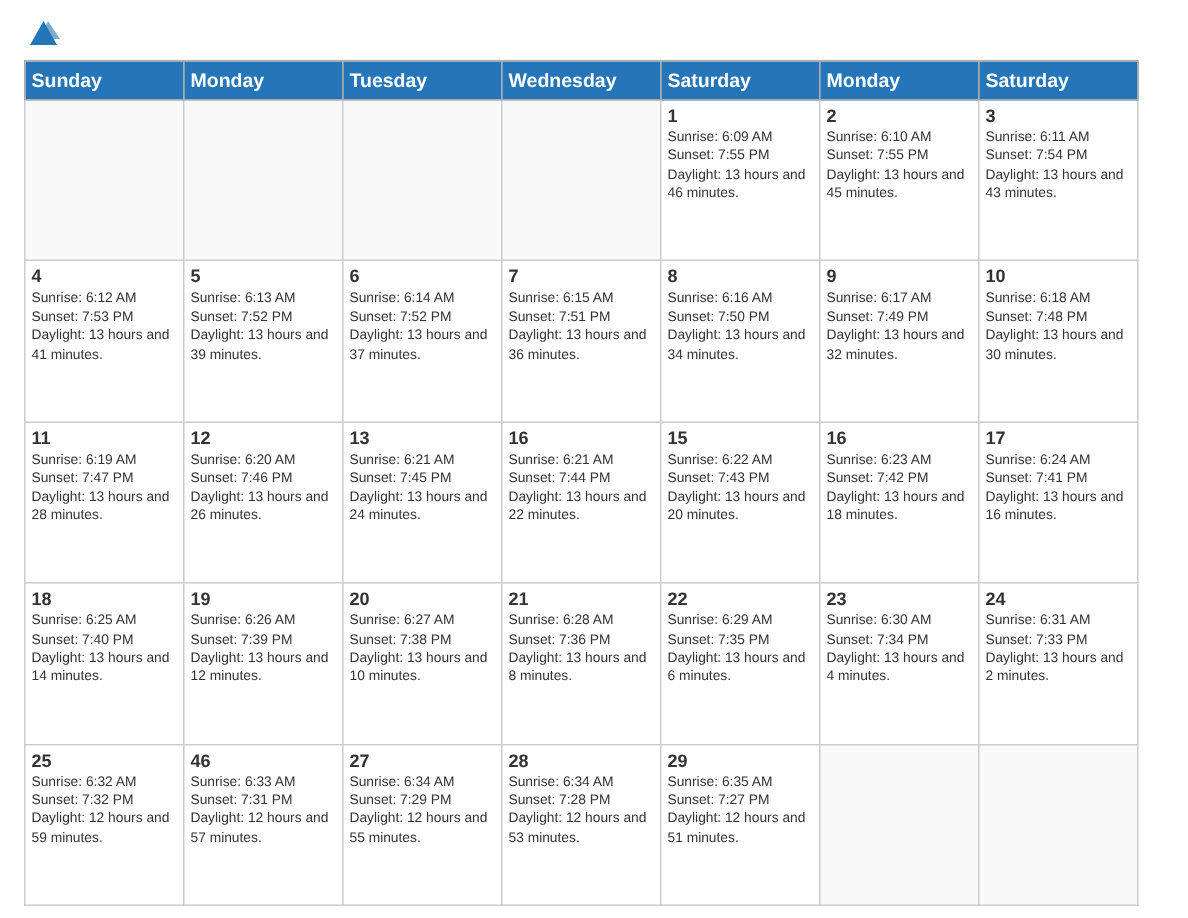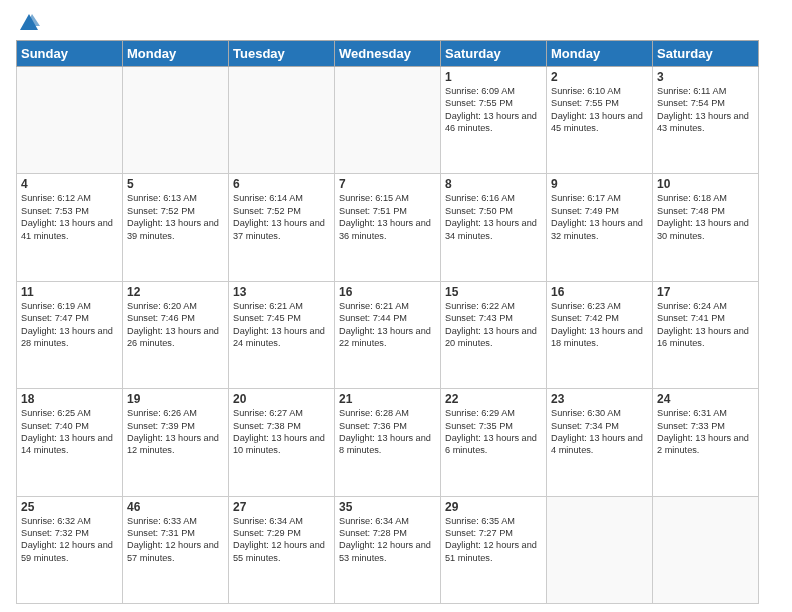--- a/index.html
+++ b/index.html
@@ -248,21 +248,21 @@
           </td>
           <td>
             <span class="day-number">46</span>
             <div class="day-info">Sunrise: 6:33 AM<br>Sunset: 7:31 PM<br>Daylight: 12 hours and 57 minutes.</div>
           </td>
           <td>
             <span class="day-number">27</span>
             <div class="day-info">Sunrise: 6:34 AM<br>Sunset: 7:29 PM<br>Daylight: 12 hours and 55 minutes.</div>
           </td>
           <td>
-            <span class="day-number">35</span>
+            <span class="day-number">28</span>
             <div class="day-info">Sunrise: 6:34 AM<br>Sunset: 7:28 PM<br>Daylight: 12 hours and 53 minutes.</div>
           </td>
           <td>
             <span class="day-number">29</span>
             <div class="day-info">Sunrise: 6:35 AM<br>Sunset: 7:27 PM<br>Daylight: 12 hours and 51 minutes.</div>
           </td>
           <td class="empty-cell"></td>
           <td class="empty-cell"></td>
         </tr>
       </tbody>

